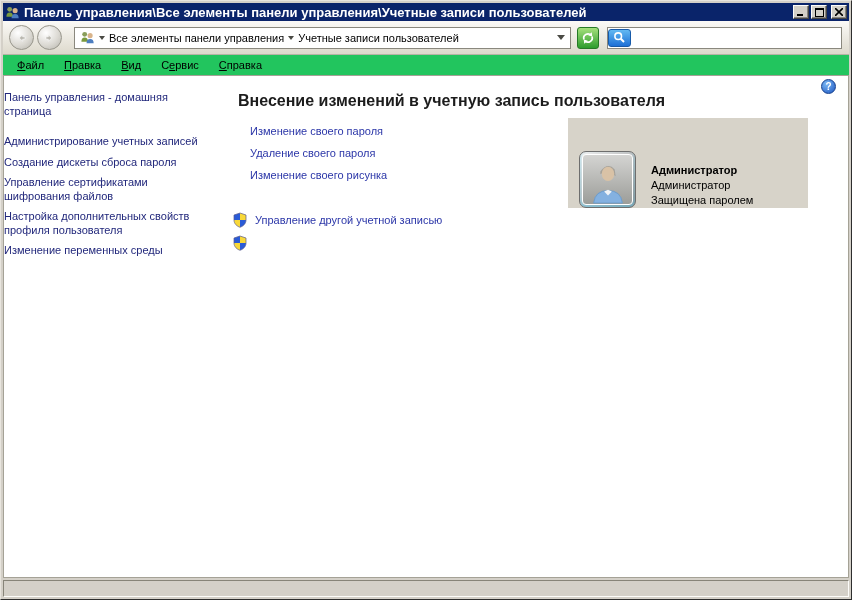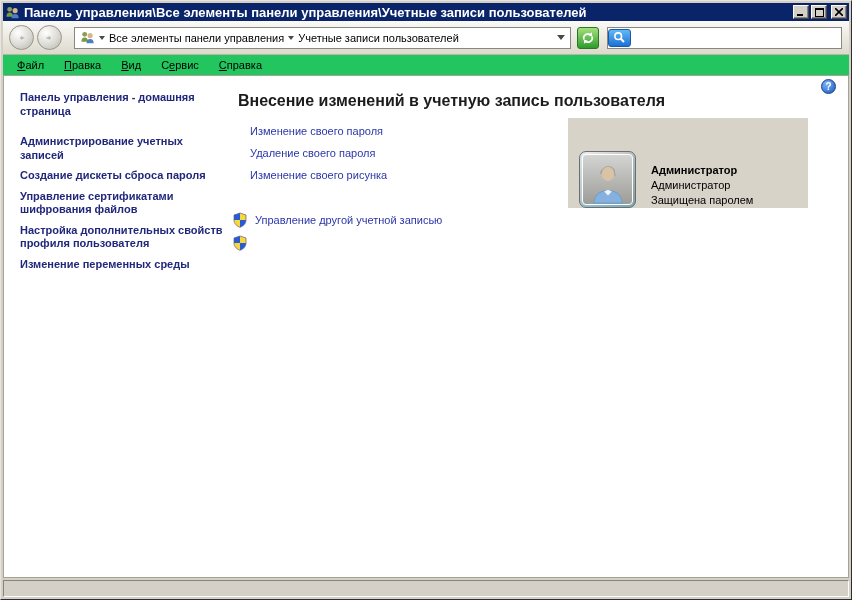--- a/index.html
+++ b/index.html
@@ -42,21 +42,21 @@
     border:1px solid #175aa9;display:flex;align-items:center;justify-content:center;padding:0;}
   
   .menubar{height:20px;flex:0 0 20px;display:flex;align-items:center;padding-left:4px;background:#22c55e;}
   .menu-item{padding:2px 10px;cursor:default;}
   .menu-item .u{text-decoration:underline;}
   
   .content{flex:1;background:#fff;border:1px solid #a5a296;position:relative;overflow:hidden;}
   .help-btn{position:absolute;top:3px;right:12px;width:15px;height:15px;border-radius:50%;
     background:radial-gradient(circle at 35% 30%,#7cb9f5,#1c55c0);border:1px solid #143f8d;
     color:#fff;font-weight:bold;font-size:10px;line-height:13px;text-align:center;padding:0;cursor:pointer;}
-  .sidebar{position:absolute;left:16px;top:15px;width:204px;font-weight:bold;}
+  .sidebar{position:absolute;left:0;top:15px;width:204px;}
   .side-link{color:#21277b;line-height:13.5px;margin-bottom:7px;cursor:pointer;}
   .side-link.gap{margin-bottom:17px;}
   .heading{position:absolute;left:234px;top:16px;font-size:16px;font-weight:bold;color:#1c1c1c;}
   .links{position:absolute;left:246px;top:49px;}
   .main-link{color:#2b36a8;line-height:13px;margin-bottom:9px;cursor:pointer;}
   .shields{position:absolute;left:228px;top:136px;}
   .shield-row{display:flex;align-items:center;gap:7px;height:16px;margin-bottom:7px;cursor:pointer;}
   .shield-row span{color:#2b36a8;}
   
   .user-tile{position:absolute;left:564px;top:42px;width:240px;height:90px;background:#d7d3c9;

